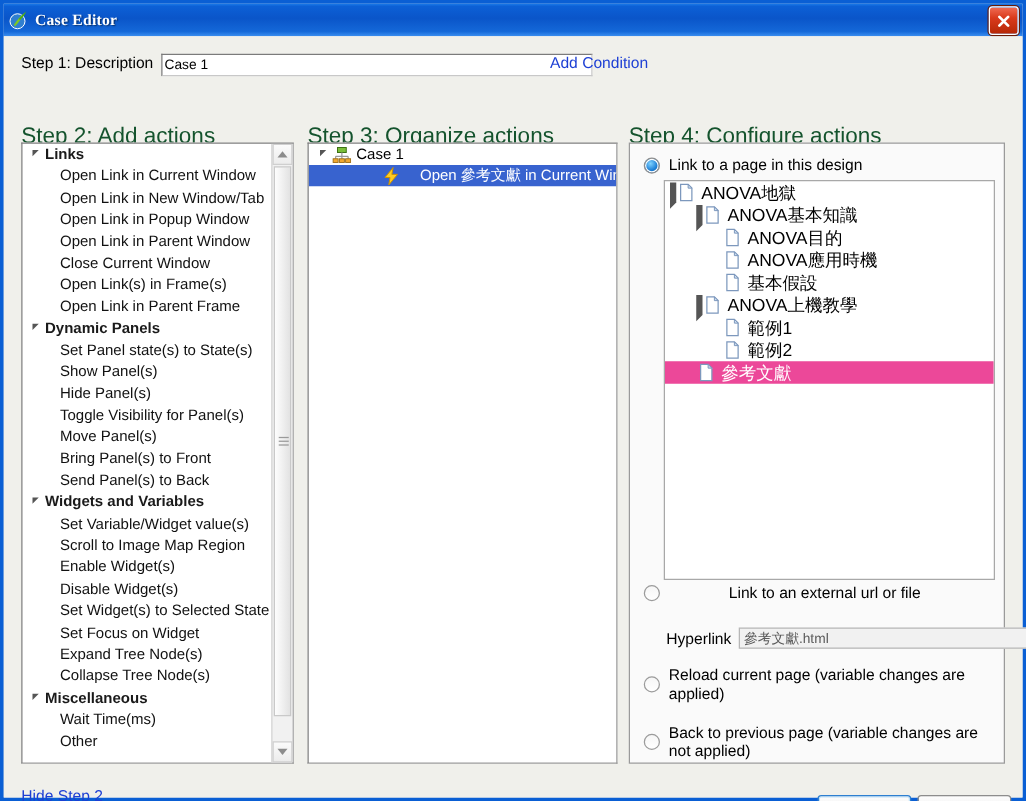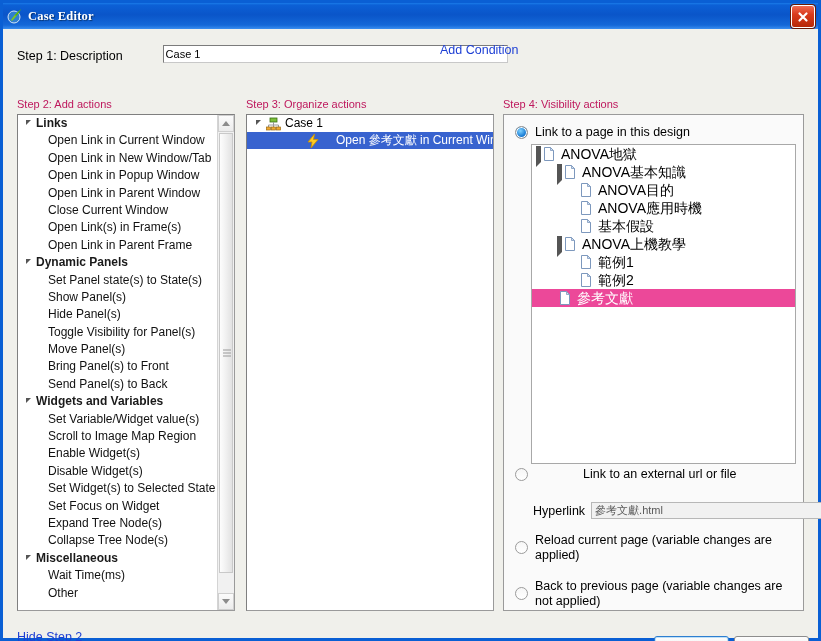--- a/index.html
+++ b/index.html
@@ -73,22 +73,21 @@
     height: 609px;
     background: #f0f0eb;
   }
 
   
   #step1row {
     position: absolute;
     left: 14px; top: 14px;
     height: 20px;
     display: flex;
-    align-items: flex-end;
-    gap: 34px;
+    align-items: flex-start;
   }
   .lbl {
     color: #000;
     font-size: 12.5px;
     white-space: nowrap;
   }
   #desc-input {
     margin-left: 6px;
     width: 345px;
     height: 18px;
@@ -108,22 +107,22 @@
     left: 437px; top: 14px;
     color: #1d3fd4;
     font-size: 12.5px;
     cursor: pointer;
     white-space: nowrap;
   }
 
   
   .col-head {
     position: absolute;
-    font-size: 11px;
-    color: #be185d;
+    font-size: 18px;
+    color: #14532d;
     white-space: nowrap;
   }
 
   
   .listbox {
     position: absolute;
     box-sizing: border-box;
     background: #ffffff;
     border: 1px solid #9a9a9a;
     border-top-color: #7f7f7f;
@@ -375,21 +374,21 @@
   <div id="content">
 
     <div id="step1row">
       <span class="lbl">Step 1: Description</span>
       <input id="desc-input" type="text" value="Case 1" style="">
     </div>
     <div id="add-condition">Add Condition</div>
 
     <div class="col-head" style="left:14px; top:69px;">Step 2: Add actions</div>
     <div class="col-head" style="left:243px; top:69px;">Step 3: Organize actions</div>
-    <div class="col-head" style="left:500px; top:69px;">Step 4: Visibility actions</div>
+    <div class="col-head" style="left:500px; top:69px;">Step 4: Configure actions</div>
 
     <div class="listbox" id="actions-box">
       <div id="actions-scrollarea">
           <div class="act-row group">
             <span class="tri">
               <span class="tri-glyph"></span>
             </span>
             <span class="txt">Links</span>
           </div>
           <div class="act-row item">

